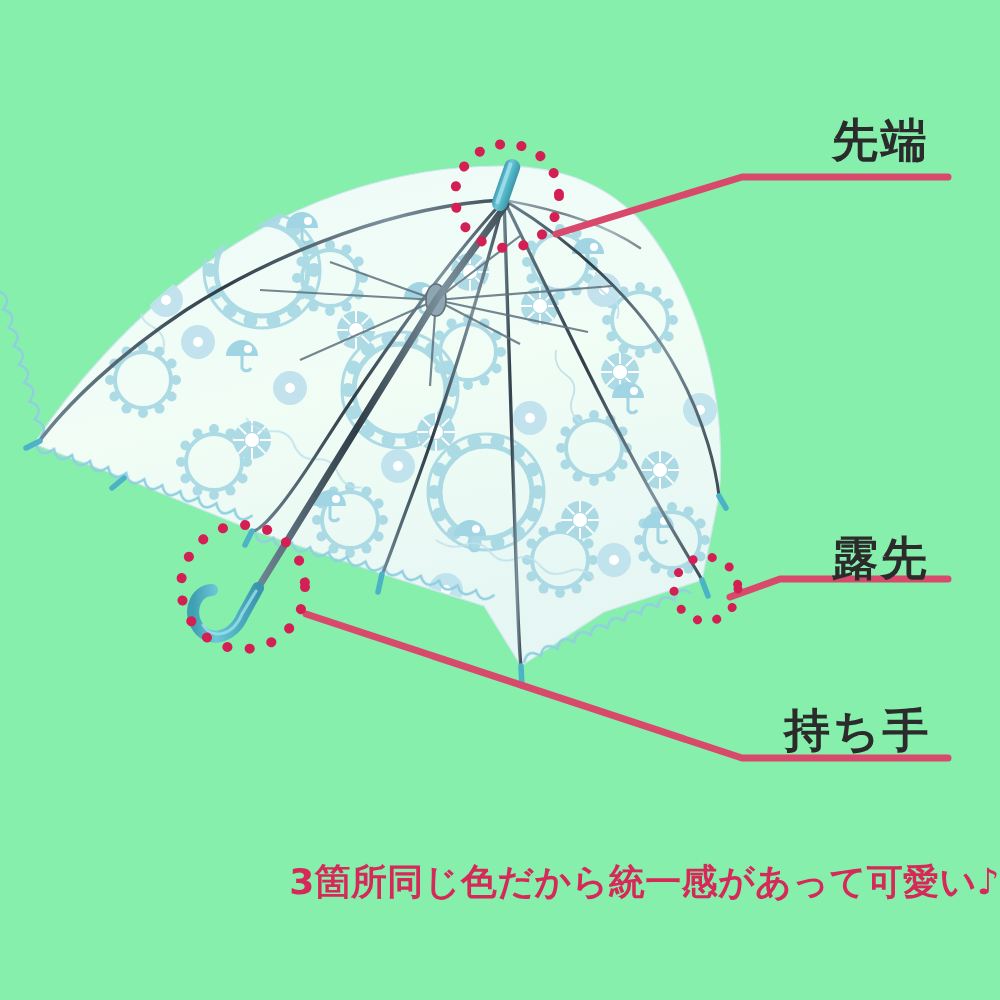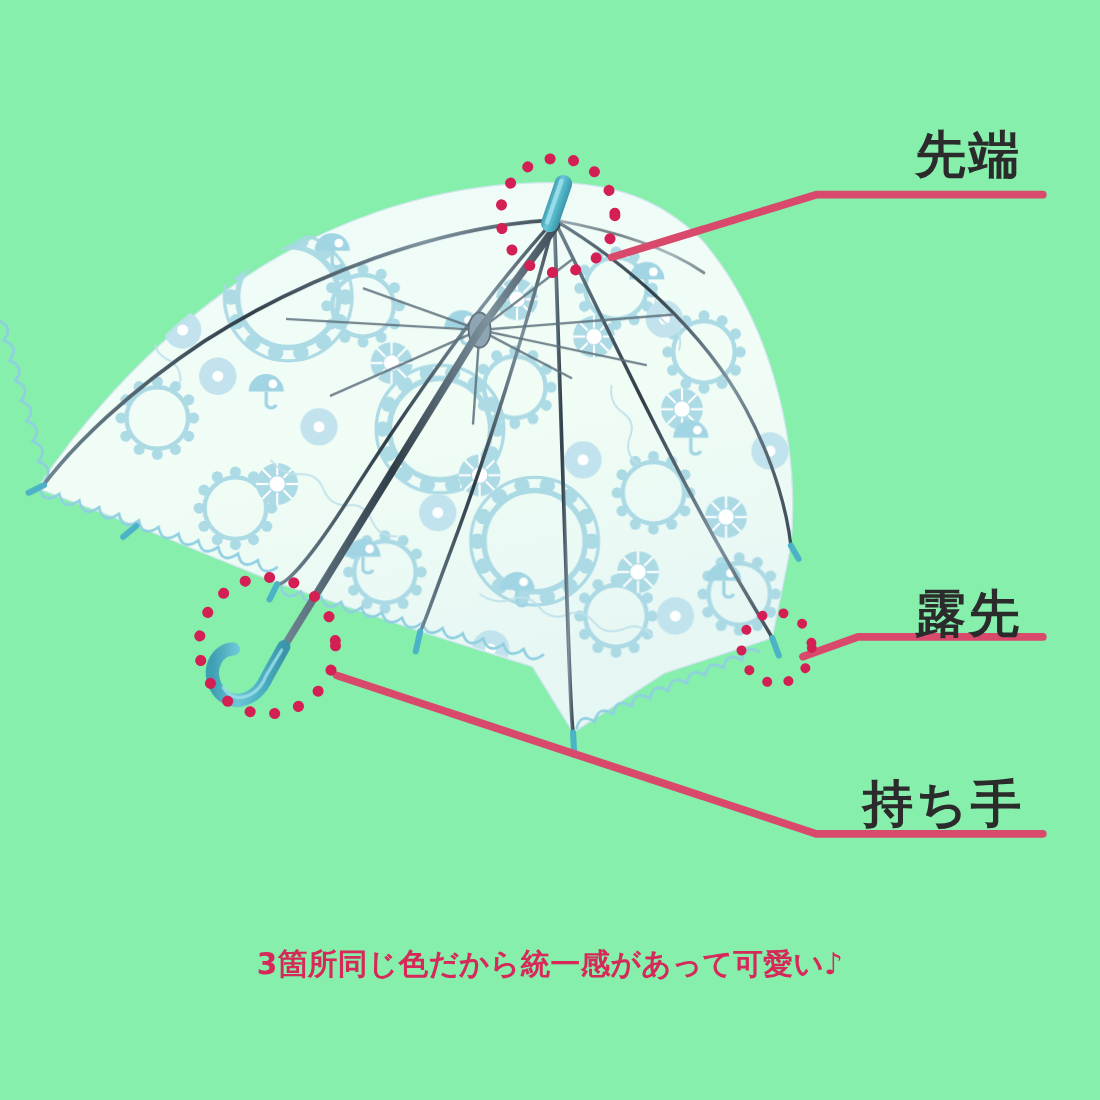--- a/index.html
+++ b/index.html
@@ -37,22 +37,22 @@
   }
   #label-tip   { left: 832px; top: 110px;  font-size: 46px; }
   #label-rib   { left: 832px; top: 528px;  font-size: 46px; }
   #label-handle{ left: 784px; top: 700px;  font-size: 46px; }
 
   #caption {
     position: absolute;
     left: 0;
     top: 858px;
     width: 1000px;
-    text-align: center;
-    font-size: 27px;
+    text-align: right;
+    font-size: 36px;
     font-weight: bold;
     letter-spacing: 0.01em;
     white-space: nowrap;
     font-family: "DejaVu Sans", "Liberation Sans", sans-serif;
   }
 </style>
 </head>
 <body>
 
 <div id="stage">

